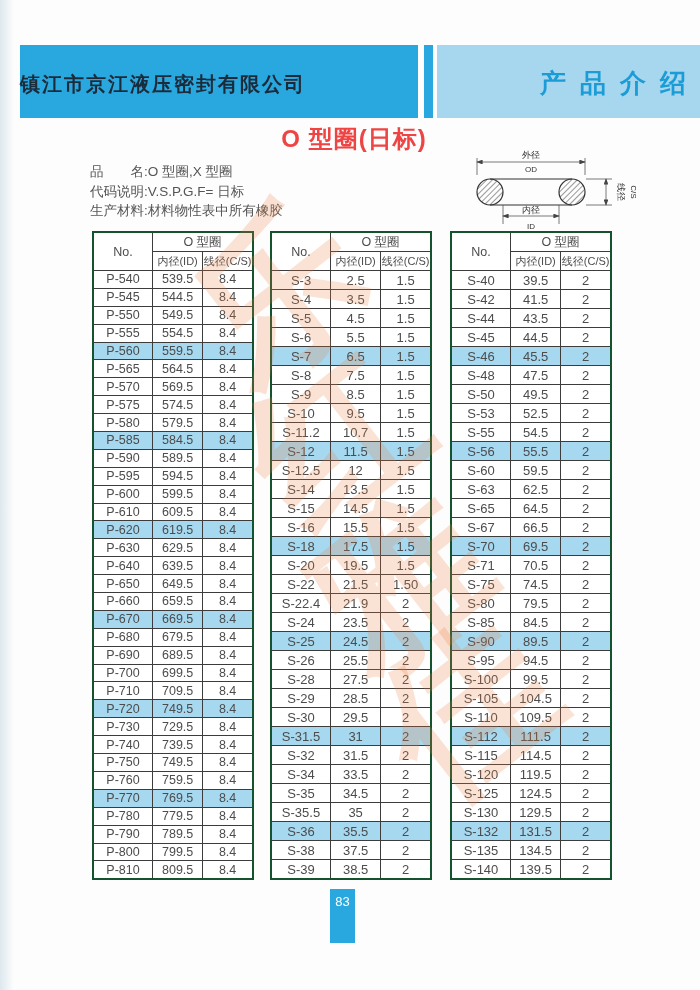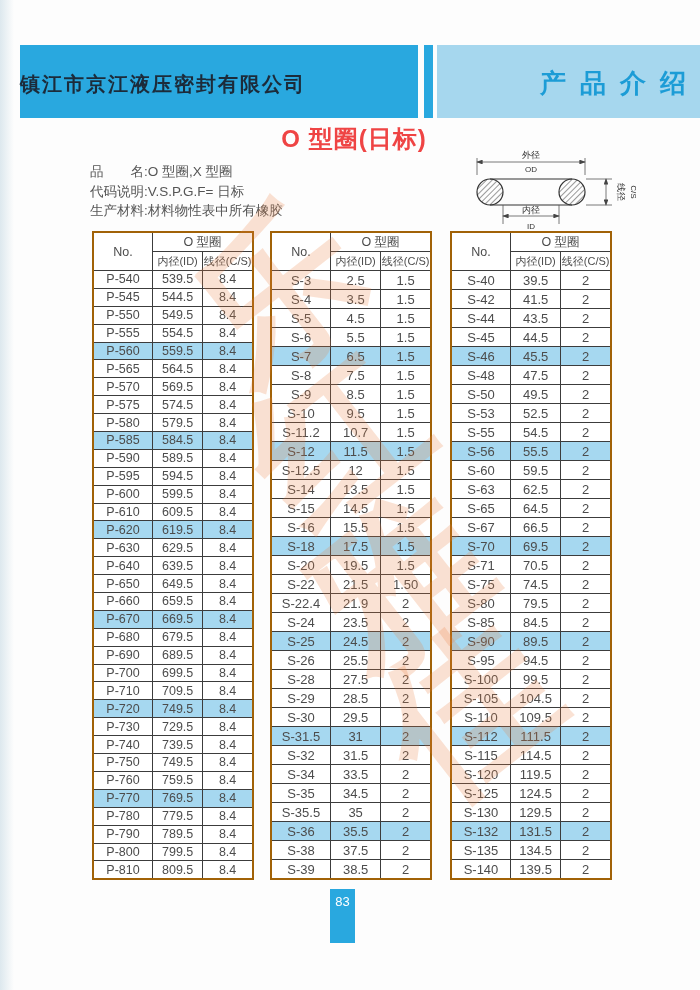--- a/index.html
+++ b/index.html
@@ -19,21 +19,21 @@
   .title{position:absolute;left:4px;top:123px;width:700px;text-align:center;
         font-size:24px;font-weight:bold;color:#ef4444;letter-spacing:1px;}
   .info{position:absolute;left:90px;top:162px;font-size:13.5px;color:#555;line-height:19.5px;}
   
   .diagram{position:absolute;left:450px;top:148px;}
   
   .otable{position:absolute;top:231px;}
   .otable table{border-collapse:collapse;table-layout:fixed;width:162px;background:#fff;}
   .otable th,.otable td{border:1px solid #3c3c3c;text-align:center;vertical-align:middle;
         color:#4c4c4c;font-weight:normal;padding:0;overflow:hidden;white-space:nowrap;}
-  .otable table{border:2px solid #a16207;}
+  .otable table{border:2px solid #14532d;}
   .otable .c-no{width:58px;} .otable .c-id{width:52px;} .otable .c-cs{width:52px;}
   .otable th{font-size:12.5px;height:18px;}
   .otable th.sub{font-size:11px;}
   .t0 td{height:16.9px;font-size:12.5px;}
   .t1 td,.t2 td{height:18px;font-size:13px;}
   .t0{left:92px;} .t1{left:270px;} .t2{left:450px;}
   tr.hl td{background:#a6d8f0;}
   
   .pagenum{position:absolute;left:330px;top:889px;width:25px;height:54px;background:#29a8df;
         color:#fff;font-size:13px;text-align:center;padding-top:5px;box-sizing:border-box;}

